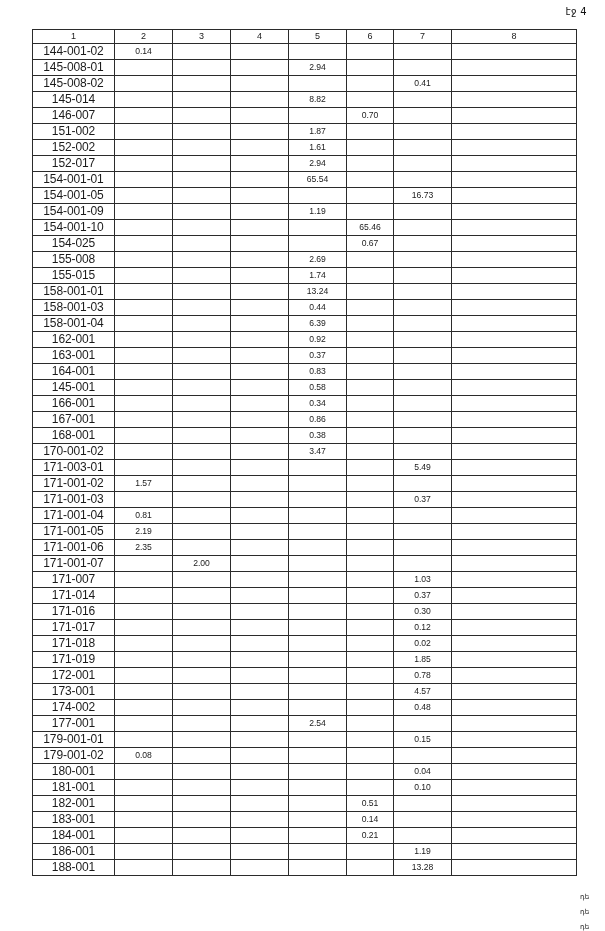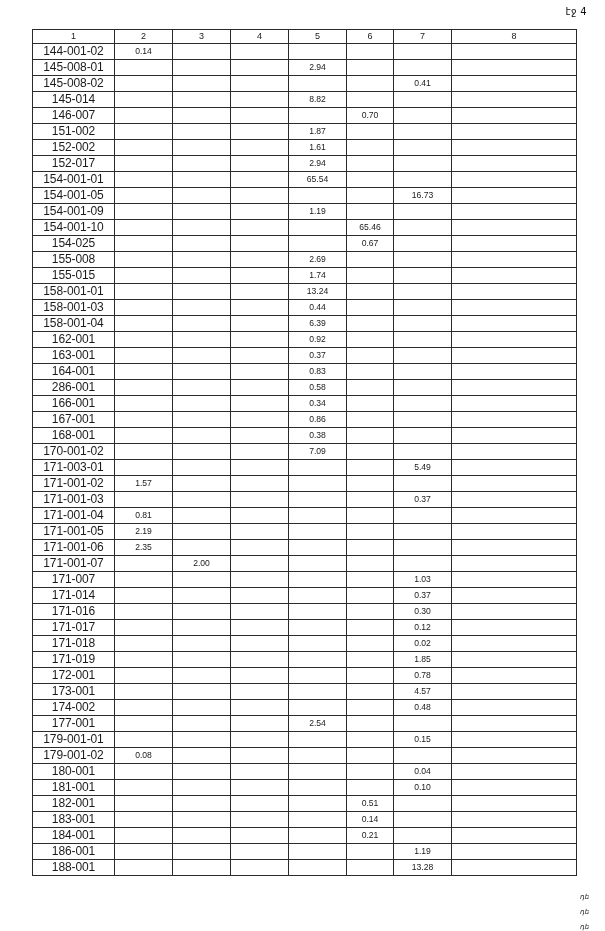--- a/index.html
+++ b/index.html
@@ -93,21 +93,20 @@
     width: 25px;
     font-size: 7px;
     font-family: "DejaVu Sans", sans-serif;
     color: #222;
   }
   .margin-note {
     height: 15.1px;
     line-height: 15.1px;
     white-space: nowrap;
     overflow: hidden;
-    font-style: italic;
   }
 </style>
 </head>
 <body>
 
 <div class="page">
 
   <div class="page-header">
     <span>էջ</span><span class="pg-num">4</span>
   </div>
@@ -341,21 +340,21 @@
             <td class="code">164-001</td>
             <td class="num"></td>
             <td class="num"></td>
             <td class="num"></td>
             <td class="num">0.83</td>
             <td class="num"></td>
             <td class="num"></td>
             <td class="note"></td>
           </tr>
           <tr>
-            <td class="code">286-001</td>
+            <td class="code">145-001</td>
             <td class="num"></td>
             <td class="num"></td>
             <td class="num"></td>
             <td class="num">0.58</td>
             <td class="num"></td>
             <td class="num"></td>
             <td class="note"></td>
           </tr>
           <tr>
             <td class="code">166-001</td>
@@ -385,21 +384,21 @@
             <td class="num">0.38</td>
             <td class="num"></td>
             <td class="num"></td>
             <td class="note"></td>
           </tr>
           <tr>
             <td class="code">170-001-02</td>
             <td class="num"></td>
             <td class="num"></td>
             <td class="num"></td>
-            <td class="num">7.09</td>
+            <td class="num">3.47</td>
             <td class="num"></td>
             <td class="num"></td>
             <td class="note"></td>
           </tr>
           <tr>
             <td class="code">171-003-01</td>
             <td class="num"></td>
             <td class="num"></td>
             <td class="num"></td>
             <td class="num"></td>

